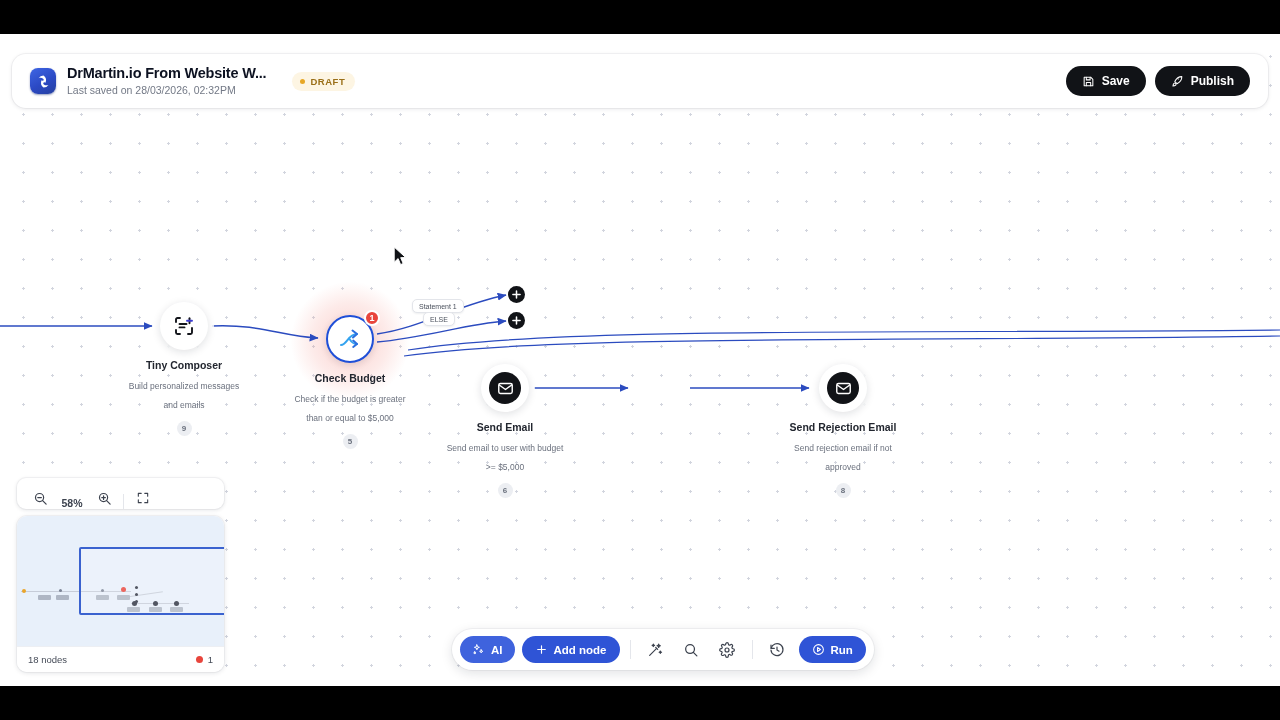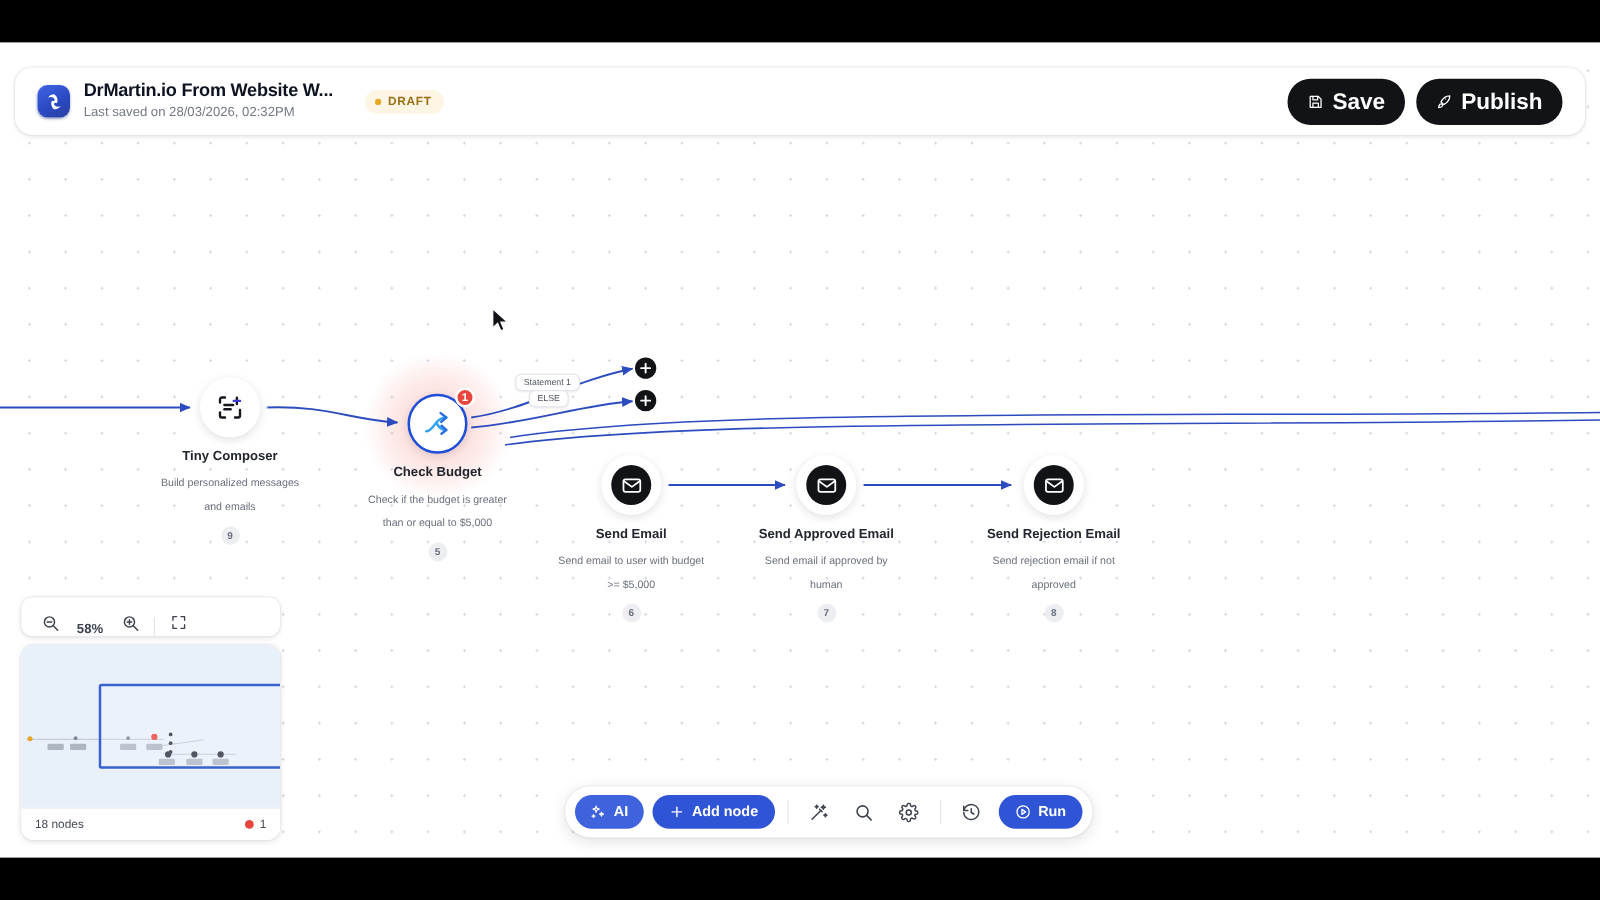--- a/index.html
+++ b/index.html
@@ -45,21 +45,21 @@
   .draft-badge {
     margin-left: 26px; display: inline-flex; align-items: center; gap: 5px;
     background: #fdf5e3; color: #9a6f17; border-radius: 999px;
     padding: 4px 10px 4px 8px; font-size: 9.5px; font-weight: 700; letter-spacing: .55px;
   }
   .draft-dot { width: 5px; height: 5px; border-radius: 50%; background: #e7a725; display:block;}
   .hdr-spacer { flex: 1 1 auto; }
   .hdr-btn {
     display: inline-flex; align-items: center; gap: 7px;
     background: #111317; color: #ffffff; border: none; cursor: pointer;
-    border-radius: 999px; padding: 8px 16px; font-size: 18px; font-weight: 600;
+    border-radius: 999px; padding: 8px 16px; font-size: 12px; font-weight: 600;
     font-family: "Liberation Sans", sans-serif;
   }
   .hdr-btn + .hdr-btn { margin-left: 9px; }
 
   
   .node { position: absolute; width: 160px; text-align: center; z-index: 20; }
   .node-circle {
     width: 48px; height: 48px; border-radius: 50%; margin: 0 auto;
     background: #ffffff; display: flex; align-items: center; justify-content: center;
     box-shadow: 0 2px 8px rgba(16,24,40,.13), 0 0 0 6px rgba(255,255,255,.85);
@@ -246,33 +246,20 @@
             <rect x="2.5" y="5" width="19" height="14" rx="2.4"></rect>
               <path d="M3.2 7 L12 13.4 L20.8 7"></path>
           </svg>
         </span>
       </div>
       <div class="node-label">Send Email</div>
       <div class="node-desc">Send email to user with budget &gt;= $5,000</div>
       <div class="node-num">6</div>
     </div>
 
-    <div class="node" style="left:581px; top:330px;">
-      <div class="node-circle">
-        <span style="width:32px;height:32px;border-radius:50%;background:#111317;display:flex;align-items:center;justify-content:center;">
-          <svg width="17" height="17" viewBox="0 0 24 24" fill="none" stroke="#fff" stroke-width="2" stroke-linecap="round" stroke-linejoin="round">
-            <rect x="2.5" y="5" width="19" height="14" rx="2.4"></rect>
-              <path d="M3.2 7 L12 13.4 L20.8 7"></path>
-          </svg>
-        </span>
-      </div>
-      <div class="node-label">Send Approved Email</div>
-      <div class="node-desc">Send email if approved by human</div>
-      <div class="node-num">7</div>
-    </div>
 
     <div class="node" style="left:763px; top:330px;">
       <div class="node-circle">
         <span style="width:32px;height:32px;border-radius:50%;background:#111317;display:flex;align-items:center;justify-content:center;">
           <svg width="17" height="17" viewBox="0 0 24 24" fill="none" stroke="#fff" stroke-width="2" stroke-linecap="round" stroke-linejoin="round">
             <rect x="2.5" y="5" width="19" height="14" rx="2.4"></rect>
               <path d="M3.2 7 L12 13.4 L20.8 7"></path>
           </svg>
         </span>
       </div>

